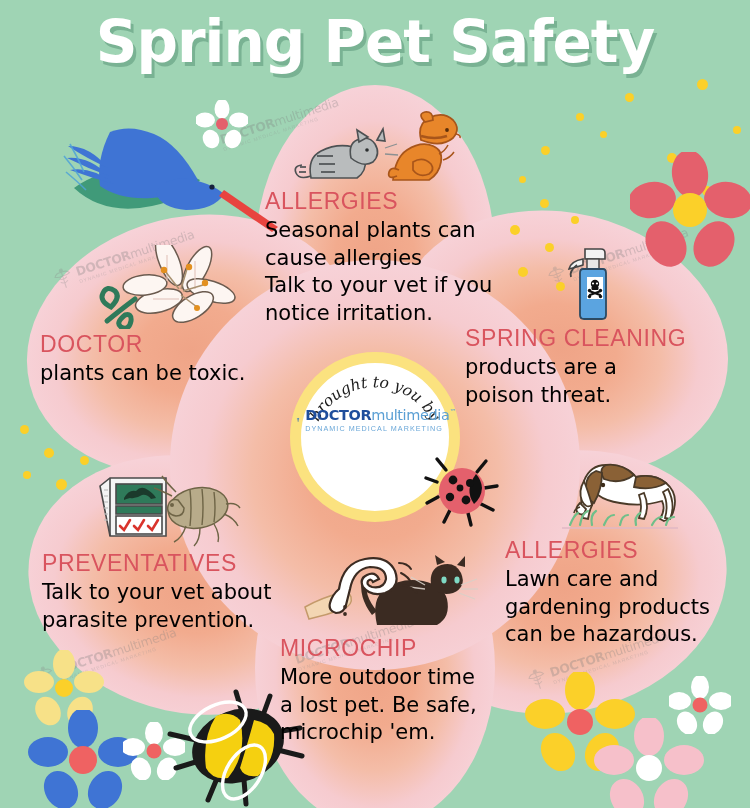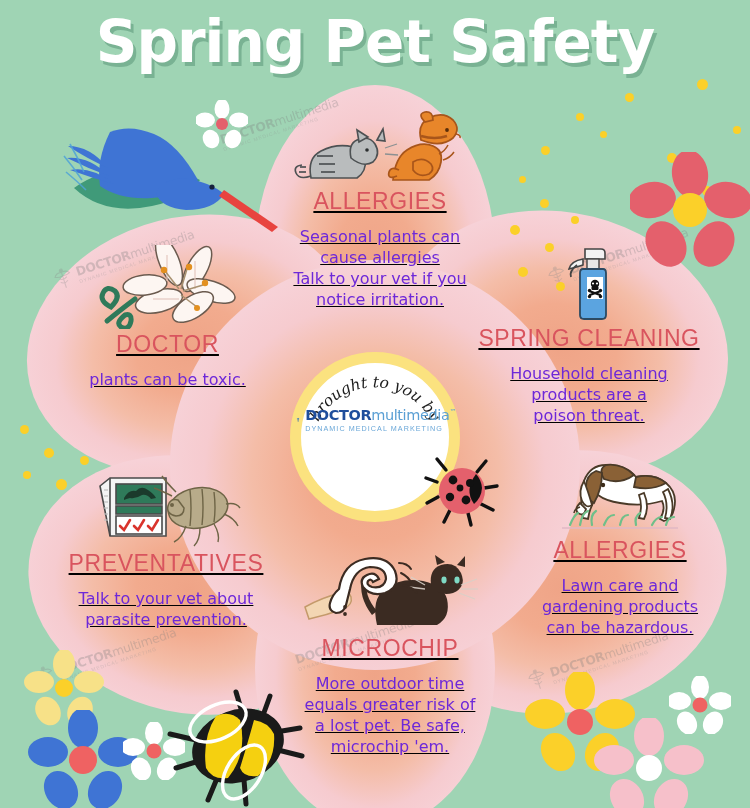--- a/index.html
+++ b/index.html
@@ -79,37 +79,37 @@
   #logo-sub {
     font-family: "Liberation Sans", sans-serif;
     font-size: 7.2px;
     letter-spacing: 1.05px;
     color: #6aa7d8;
     margin-top: 2px;
     white-space: nowrap;
   }
 
   
-  .section { position: absolute; z-index: 30; text-align: center; text-decoration: underline; }
+  .section { position: absolute; z-index: 30; text-align: left; }
   .sec-icon { display: block; margin: 0 auto; }
   .sec-title {
     font-family: "Liberation Sans", sans-serif;
     font-size: 23px;
     font-weight: 400;
     color: #d9545e;
     letter-spacing: .6px;
     margin-top: 2px;
     white-space: nowrap;
   }
   .sec-body {
     font-family: "DejaVu Sans", sans-serif;
-    font-size: 16px;
+    font-size: 21px;
     line-height: 1.32;
-    color: #6d28d9;
-    margin-top: 11px;
+    color: #000000;
+    margin-top: 2px;
   }
 
   #sec-allergies      { left: 265px; top: 110px; width: 230px; }
   #sec-plants         { left: 40px;  top: 245px; width: 255px; }
   #sec-cleaning       { left: 465px; top: 243px; width: 248px; }
   #sec-preventatives  { left: 42px;  top: 470px; width: 248px; }
   #sec-pesticides     { left: 505px; top: 455px; width: 230px; }
   #sec-microchip      { left: 280px; top: 555px; width: 220px; }
 
   
@@ -562,21 +562,20 @@
           <rect x="35.5" y="49" width="13" height="2.2" rx="1" transform="rotate(-20 42 50)"></rect>
           <circle cx="36.5" cy="47.5" r="1.7"></circle>
             <circle cx="47.5" cy="47.5" r="1.7"></circle>
           <circle cx="36.5" cy="53.5" r="1.7"></circle>
             <circle cx="47.5" cy="53.5" r="1.7"></circle>
         </g>
       </g>
     </svg>
     <div class="sec-title">SPRING CLEANING</div>
     <div class="sec-body">
-      <div>Household cleaning</div>
       <div>products are a</div>
       <div>poison threat.</div>
     </div>
   </div>
 
   <div class="section" id="sec-preventatives">
     <svg class="sec-icon" width="160" height="78" viewBox="0 0 160 78">
       <g>
 
         <g stroke="#4a4a4a" stroke-width="1.6">
@@ -698,19 +697,18 @@
         <g stroke="#3b2b22" stroke-width="2" fill="none" stroke-linecap="round">
           <path d="M98 18 q8 4 10 10"></path>
             <path d="M100 30 q10 2 14 8"></path>
             <path d="M96 8 q8 0 12 6"></path>
         </g>
       </g>
     </svg>
     <div class="sec-title">MICROCHIP</div>
     <div class="sec-body">
       <div>More outdoor time</div>
-      <div>equals greater risk of</div>
       <div>a lost pet. Be safe,</div>
       <div>microchip 'em.</div>
     </div>
   </div>
 
 </div>
 
 </body></html>

